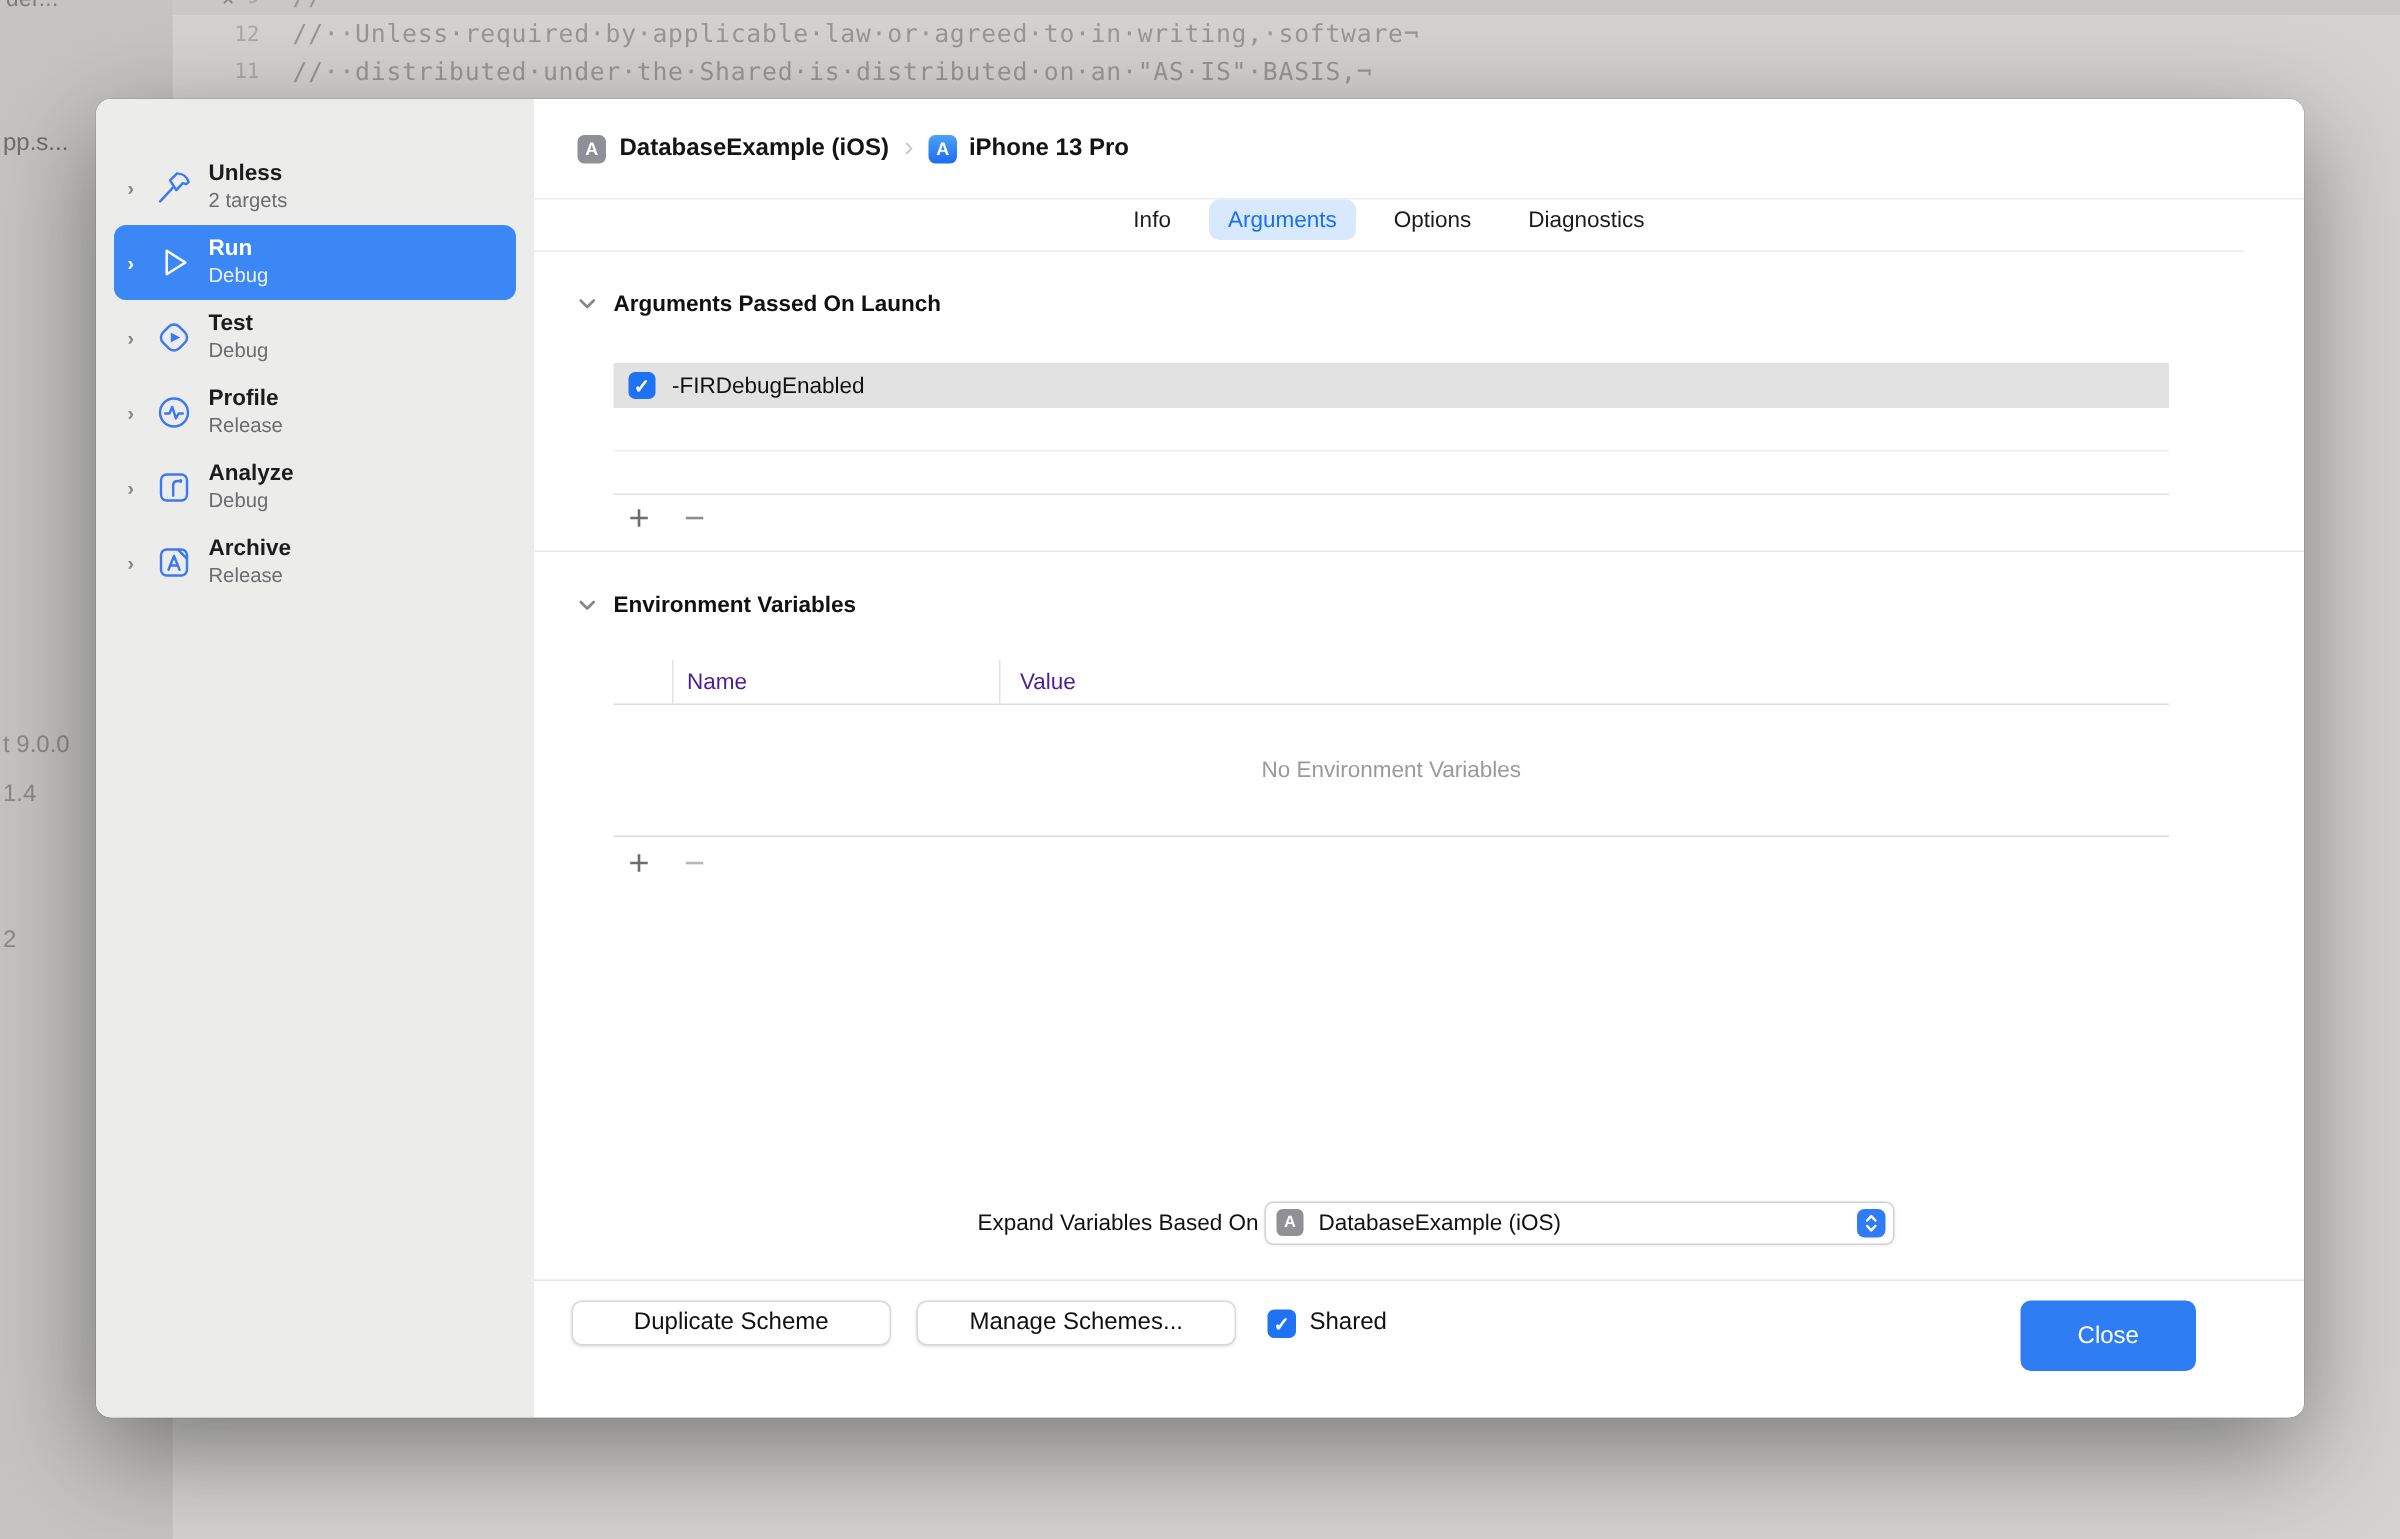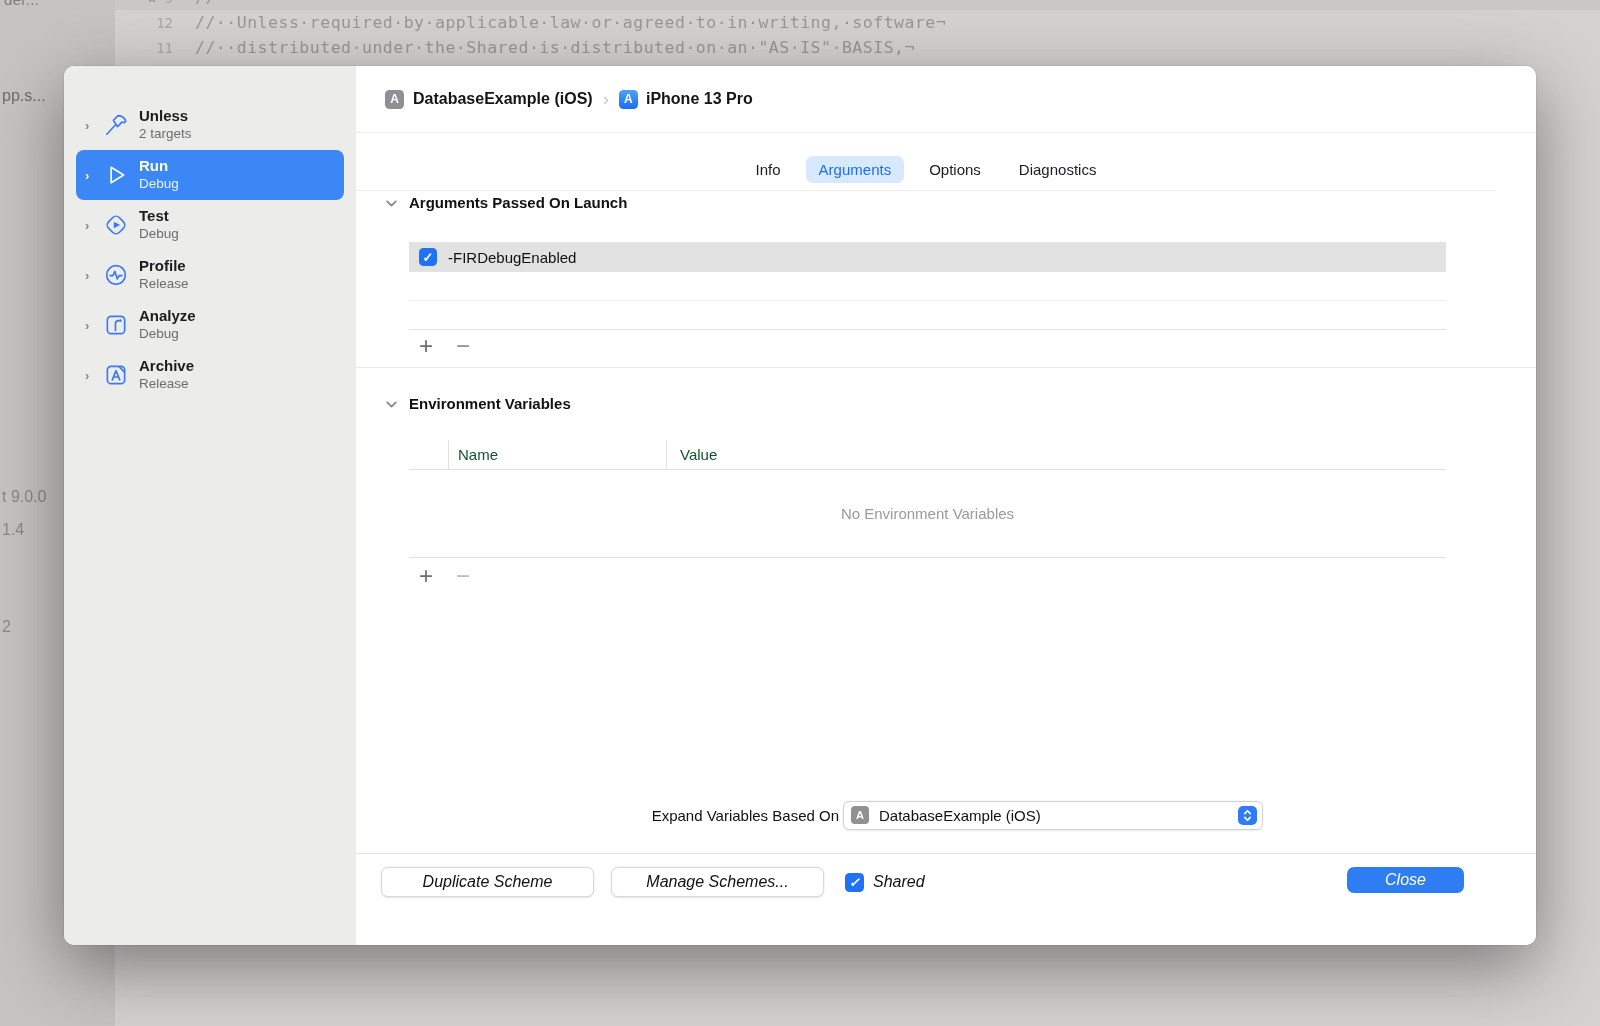--- a/index.html
+++ b/index.html
@@ -45,21 +45,21 @@
   
   .mn { position:relative; flex:1; background:#fff; }
   .hdr { position:absolute; left:0; right:0; top:0; height:67px; border-bottom:1px solid #ececec;
          display:flex; align-items:center; padding-left:29px; }
   .app-ic { width:19px; height:19px; border-radius:4.5px; background:#8f9095; color:#fff;
             display:flex; align-items:center; justify-content:center; font-size:12px; font-weight:700; flex:none; }
   .app-ic.blue { background:linear-gradient(180deg,#4da2f9,#1d6cf0); }
   .crumb { margin-left:9px; font-size:16px; font-weight:700; color:#141414; }
   .crumb-sep { margin:0 10px; font-size:19px; color:#c9c9c9; font-weight:400; }
 
-  .tabbar { position:absolute; left:0; right:40px; top:82px; height:43px; border-bottom:1px solid #ececec;
+  .tabbar { position:absolute; left:0; right:40px; top:59px; height:43px; border-bottom:1px solid #ececec;
             display:flex; align-items:center; justify-content:center; gap:12px;text-align:center; }
   .tab { padding:5px 13px; border-radius:7px; font-size:15px; color:#1c1c1e; }
   .tab.sel { background:#d8e8fd; color:#1a70f1; }
 
   .sec-hdr { position:absolute; left:29px; display:flex; align-items:center; }
   .sec-chev { width:13px; height:13px; color:#87878b; flex:none; }
   .sec-title { margin-left:11px; font-size:15px; font-weight:700; color:#111; }
 
   .tbl { position:absolute; left:53px; width:1037px; }
   .arg-row { height:30px; background:#e2e2e2; display:flex; align-items:center; padding-left:10px; }
@@ -74,47 +74,47 @@
         font-size:24px; font-weight:300; font-family:"Liberation Sans",sans-serif; }
   .pm .plus { color:#6d6d6d; }
   .pm .minus { color:#8d8d8d; }
   .pm .minus.dis { color:#b9b9b9; }
 
   .divider { position:absolute; left:0; right:0; border-top:1px solid #e9e9e9; }
 
   .env-head { height:30px; display:flex; align-items:stretch; border-bottom:1px solid #dedede; }
   .env-spacer { width:39px; flex:none; }
   .env-cell { display:flex; align-items:center; border-left:1px solid #e2e2e2; padding-left:9px;
-              font-size:15px; color:#14532d; }
+              font-size:15px; color:#4c1d95; }
   .env-cell.name { width:218px; flex:none; }
   .env-cell.value { flex:1; padding-left:13px; }
   .env-body { height:88px; border-bottom:1px solid #dedede; display:flex; align-items:center; justify-content:center;
               font-size:15px; color:#9a9a9a; }
 
   .expand-row { position:absolute; left:0; width:907px; display:flex; align-items:center;
                 justify-content:flex-end; gap:4px; height:30px; }
   .expand-label { font-size:15px; color:#111; }
   .popup { position:relative; width:420px; height:29px; background:#fff; border:1px solid #d2d2d2;
            border-radius:6px; box-shadow:0 0.5px 2px rgba(0,0,0,.08); display:flex; align-items:center;
            padding-left:7px; }
   .popup-ic { width:18px; height:18px; border-radius:4px; background:#909095; color:#fff;
               display:flex; align-items:center; justify-content:center; font-size:11px; font-weight:700; flex:none; }
   .popup-txt { margin-left:10px; font-size:15px; color:#111; }
   .popup-step { position:absolute; right:5px; top:4px; width:19px; height:19px; border-radius:5px;
                 background:#2f7cf6; display:flex; align-items:center; justify-content:center; }
 
-  .ftr { position:absolute; left:0; right:0; bottom:0; height:92px; border-top:1px solid #e4e4e4;font-style:italic; }
+  .ftr { position:absolute; left:0; right:0; bottom:0; height:92px; border-top:1px solid #e4e4e4; }
   .btn { position:absolute; top:13px; height:30px; background:#fff; border:1px solid #d9d9d9; border-radius:7px;
          box-shadow:0 0.5px 2px rgba(0,0,0,.12); font-size:16px; color:#111;
          display:flex; align-items:center; justify-content:center; }
   .btn.dup { left:25px; width:213px; }
   .btn.mng { left:255px; width:213px; }
   .shared { position:absolute; left:489px; top:13px; height:30px; display:flex; align-items:center; gap:9px; }
   .shared-label { font-size:16px; color:#111; }
-  .btn.close { right:72px; width:117px; height:26px; background:#2e7df2; border:none; color:#fff;
+  .btn.close { right:72px; width:117px; height:47px; background:#2e7df2; border:none; color:#fff;
                box-shadow:none; font-size:16px; }
 </style>
 </head>
 <body>
 
 <div class="stage">
 
   <div class="bg-editor"></div>
   <div class="bg-tabstrip"></div>
 

